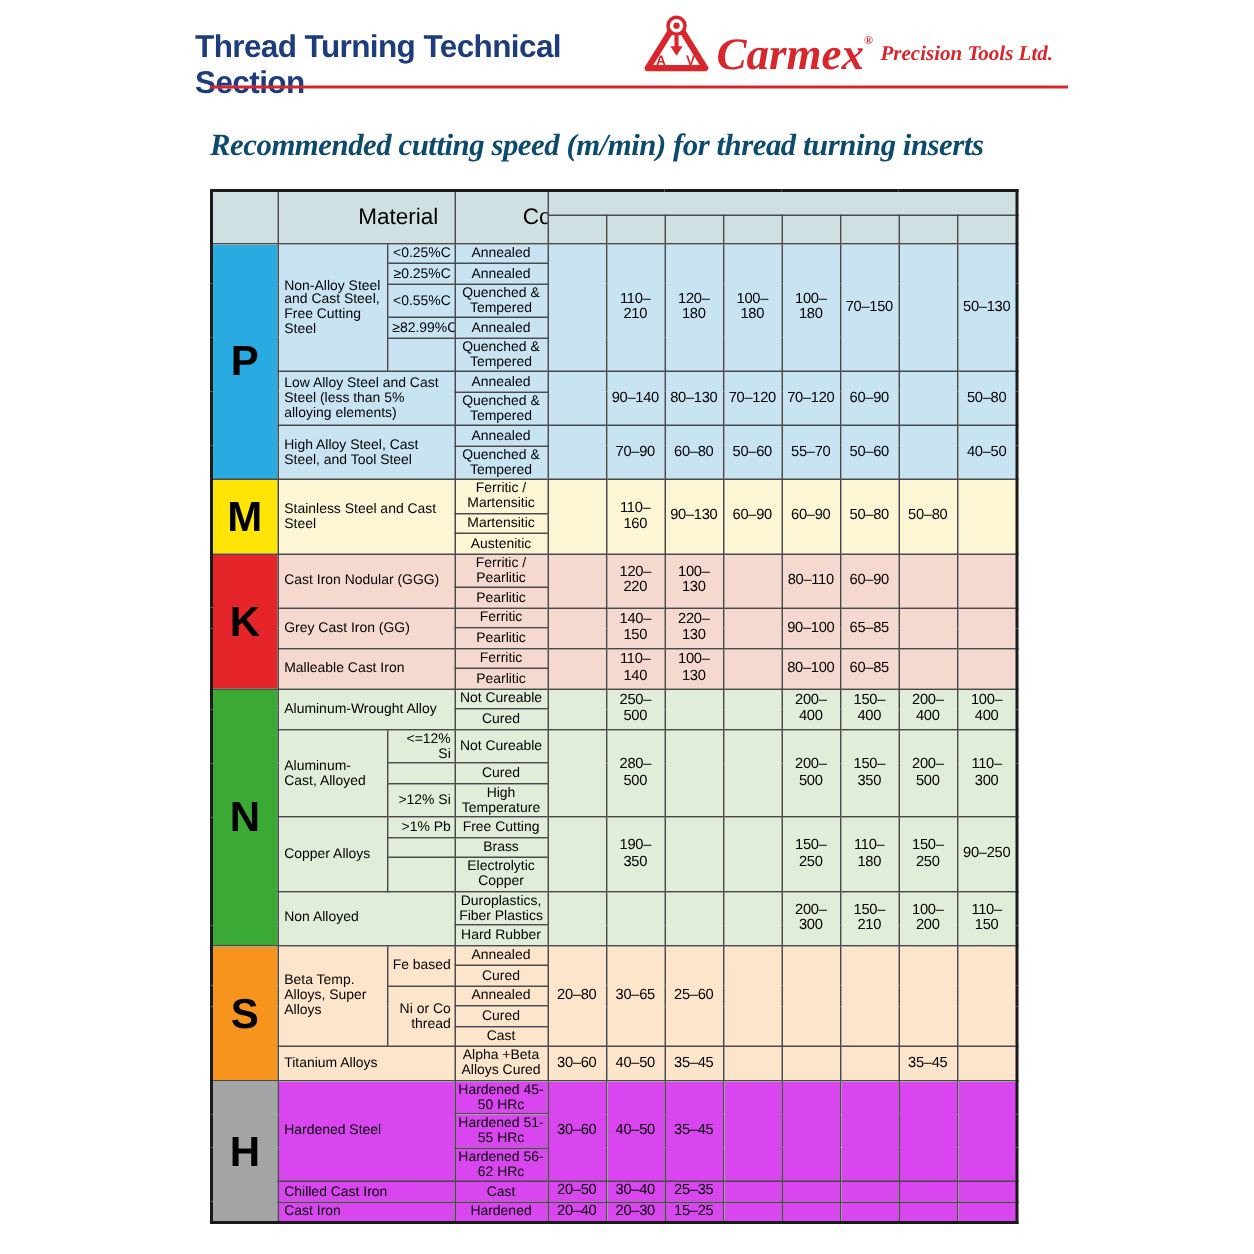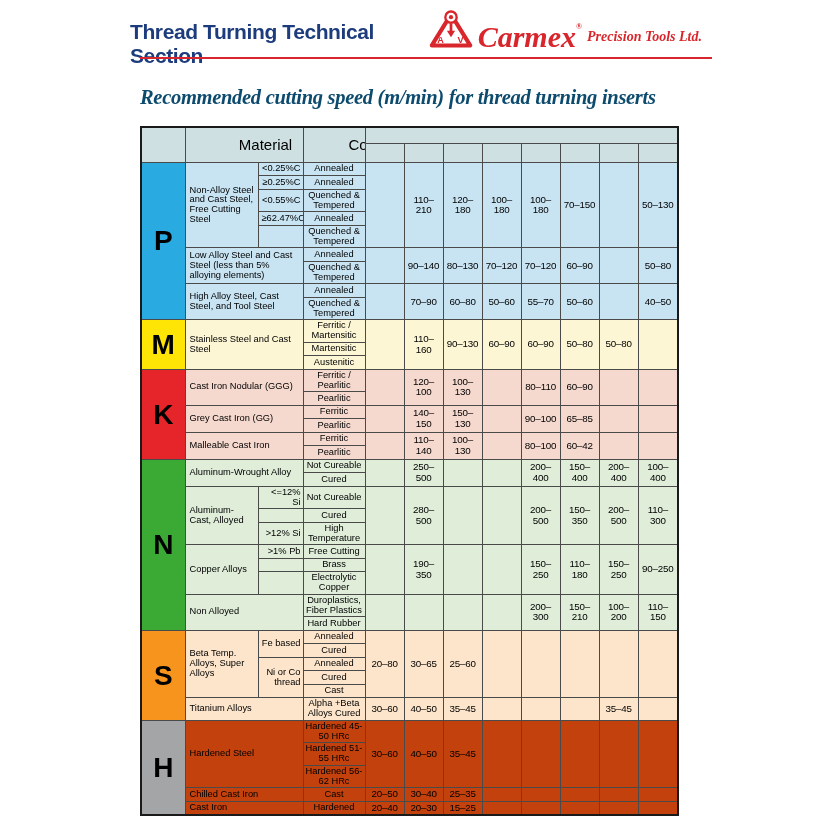--- a/index.html
+++ b/index.html
@@ -30,21 +30,21 @@
   td.ltr{font-size:28px;font-weight:bold;padding:0;}
   td.mat{text-align:left;padding-left:4px;}
   td.sub{text-align:right;padding-left:3px;}
   td.val{font-size:9.8px;letter-spacing:-0.2px;}
   tr.gstart td{border-top:1.6px solid #1a1a1a;}
   tr.gP td{background:#c8e4f3;} tr.gP td.ltr{background:#29abe2;}
   tr.gM td{background:#fcf6d4;} tr.gM td.ltr{background:#ffe505;}
   tr.gK td{background:#f5d9ce;} tr.gK td.ltr{background:#e5252a;}
   tr.gN td{background:#dfedd9;} tr.gN td.ltr{background:#3aaa35;}
   tr.gS td{background:#fde5cb;} tr.gS td.ltr{background:#f7941e;}
-  tr.gH td{background:#c2410c;} tr.gH td.ltr{background:#a3a5a7;}
+  tr.gH td{background:#d946ef;} tr.gH td.ltr{background:#a3a5a7;}
 </style>
 </head>
 <body>
 
 <div class="page">
 
   <div class="hdr">
     <div class="hdr-title">Thread Turning Technical Section</div>
     <div class="brand">
       <svg width="44" height="42" viewBox="0 0 48 46">
@@ -113,21 +113,21 @@
     </tr>
     <tr class="gP">
             <td class="sub">≥0.25%C</td>
             <td class="cnd">Annealed</td>
           </tr>
     <tr class="gP">
             <td class="sub">&lt;0.55%C</td>
             <td class="cnd">Quenched &amp; Tempered</td>
           </tr>
     <tr class="gP">
-            <td class="sub">≥62.47%C</td>
+            <td class="sub">≥82.99%C</td>
             <td class="cnd">Annealed</td>
           </tr>
     <tr class="gP">
             <td class="sub"></td>
             <td class="cnd">Quenched &amp; Tempered</td>
           </tr>
     <tr class="gP">
       <td class="mat" colspan="2" rowspan="2">Low Alloy Steel and Cast Steel (less than 5% alloying elements)</td>
       <td class="cnd">Annealed</td>
       <td class="val" rowspan="2"></td>
@@ -176,55 +176,55 @@
           </tr>
     <tr class="gM">
             <td class="cnd">Austenitic</td>
           </tr>
 
     <tr class="gK gstart">
       <td class="ltr" rowspan="6">K</td>
       <td class="mat" colspan="2" rowspan="2">Cast Iron Nodular (GGG)</td>
       <td class="cnd">Ferritic / Pearlitic</td>
       <td class="val" rowspan="2"></td>
-      <td class="val" rowspan="2">120–100</td>
+      <td class="val" rowspan="2">120–220</td>
       <td class="val" rowspan="2">100–130</td>
       <td class="val" rowspan="2"></td>
       <td class="val" rowspan="2">80–110</td>
       <td class="val" rowspan="2">60–90</td>
       <td class="val" rowspan="2"></td>
       <td class="val" rowspan="2"></td>
     </tr>
     <tr class="gK">
             <td class="cnd">Pearlitic</td>
           </tr>
     <tr class="gK">
       <td class="mat" colspan="2" rowspan="2">Grey Cast Iron (GG)</td>
       <td class="cnd">Ferritic</td>
       <td class="val" rowspan="2"></td>
       <td class="val" rowspan="2">140–150</td>
-      <td class="val" rowspan="2">150–130</td>
+      <td class="val" rowspan="2">220–130</td>
       <td class="val" rowspan="2"></td>
       <td class="val" rowspan="2">90–100</td>
       <td class="val" rowspan="2">65–85</td>
       <td class="val" rowspan="2"></td>
       <td class="val" rowspan="2"></td>
     </tr>
     <tr class="gK">
             <td class="cnd">Pearlitic</td>
           </tr>
     <tr class="gK">
       <td class="mat" colspan="2" rowspan="2">Malleable Cast Iron</td>
       <td class="cnd">Ferritic</td>
       <td class="val" rowspan="2"></td>
       <td class="val" rowspan="2">110–140</td>
       <td class="val" rowspan="2">100–130</td>
       <td class="val" rowspan="2"></td>
       <td class="val" rowspan="2">80–100</td>
-      <td class="val" rowspan="2">60–42</td>
+      <td class="val" rowspan="2">60–85</td>
       <td class="val" rowspan="2"></td>
       <td class="val" rowspan="2"></td>
     </tr>
     <tr class="gK">
             <td class="cnd">Pearlitic</td>
           </tr>
 
     <tr class="gN gstart">
       <td class="ltr" rowspan="10">N</td>
       <td class="mat" colspan="2" rowspan="2">Aluminum-Wrought Alloy</td>

